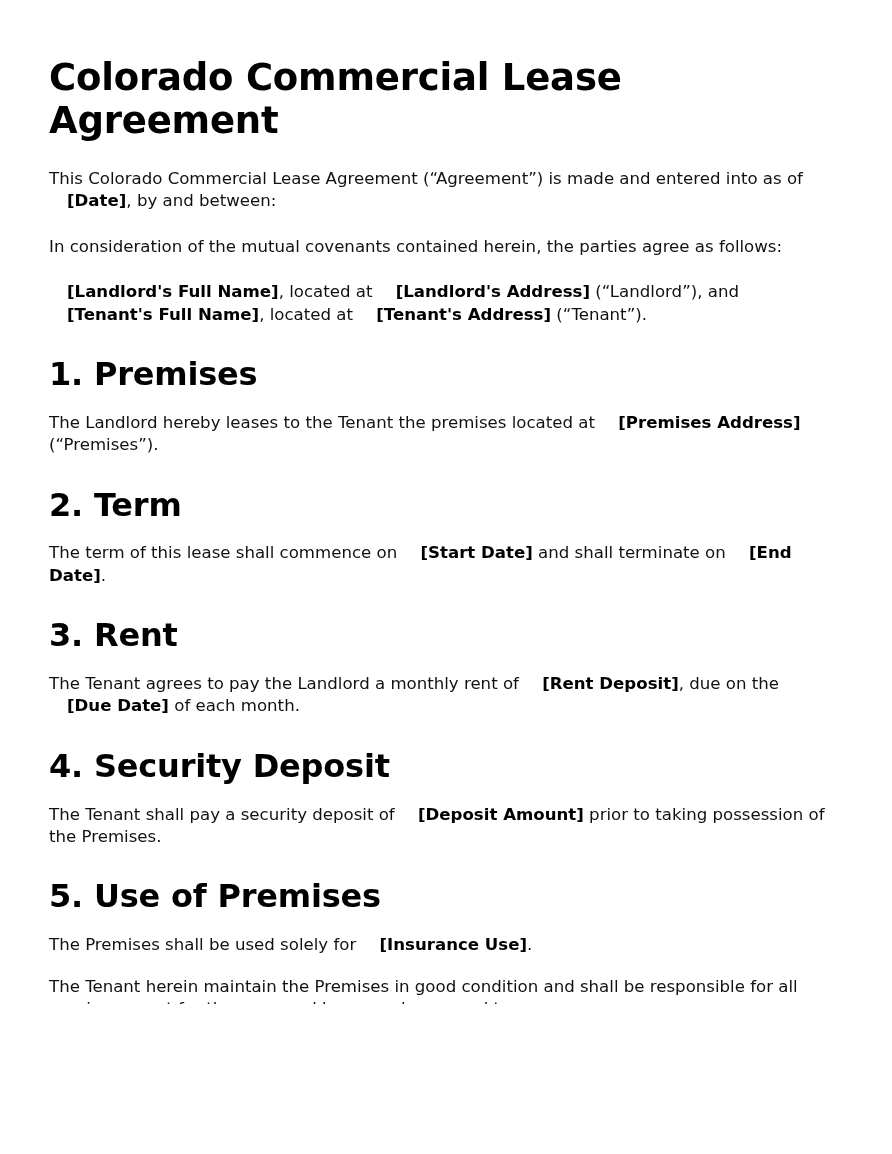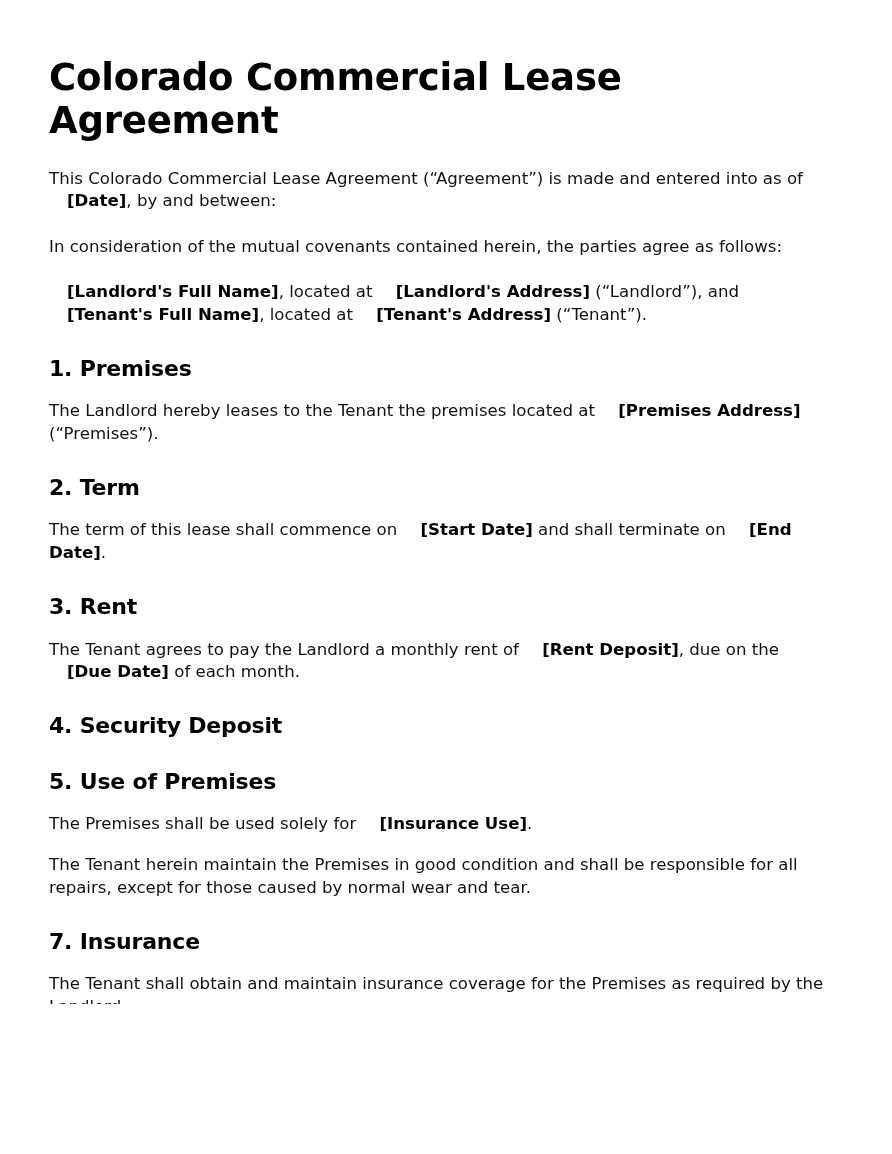--- a/index.html
+++ b/index.html
@@ -44,21 +44,21 @@
     font-size: 16.6px;
     line-height: 1.35;
     margin: 0;
     color: #111111;
     text-align: left;
   }
   .para.first-para { padding-top: 26px; }
   .para.gap { padding-top: 23px; }
   .para.after-head { padding-top: 19px; }
   h2.section-head {
-    font-size: 22px;
+    font-size: 32px;
     font-weight: bold;
     line-height: 1.15;
     margin: 0;
     padding-top: 30px;
     letter-spacing: -0.2px;
     color: #000000;
   }
   b, strong, .ph {
     font-weight: bold;
     color: #000000;
@@ -96,20 +96,21 @@
     <h2 class="section-head">1. Premises</h2>
     <p class="para after-head"><span>The Landlord hereby leases to the Tenant the premises located at </span><span class="ph">[Premises Address]</span><span> (“Premises”).</span></p>
 
     <h2 class="section-head">2. Term</h2>
     <p class="para after-head"><span>The term of this lease shall commence on </span><span class="ph">[Start Date]</span><span> and shall terminate on </span><span class="ph">[End Date]</span><span>.</span></p>
 
     <h2 class="section-head">3. Rent</h2>
     <p class="para after-head"><span>The Tenant agrees to pay the Landlord a monthly rent of </span><span class="ph">[Rent Deposit]</span><span>, due on the </span><span class="ph">[Due Date]</span><span> of each month.</span></p>
 
     <h2 class="section-head">4. Security Deposit</h2>
+    <p class="para after-head"><span>The Tenant shall pay a security deposit of </span><span class="ph">[Deposit Amount]</span><span> prior to taking possession of the Premises.</span></p>
 
     <h2 class="section-head">5. Use of Premises</h2>
     <p class="para after-head"><span>The Premises shall be used solely for </span><span class="ph">[Insurance Use]</span><span>.</span></p>
 
     <p class="para after-head">The Tenant herein maintain the Premises in good condition and shall be responsible for all repairs, except for those caused by normal wear and tear.</p>
 
     <h2 class="section-head">7. Insurance</h2>
     <p class="para after-head">The Tenant shall obtain and maintain insurance coverage for the Premises as required by the Landlord.</p>
 
     <h2 class="section-head">8. Governing Law</h2>

